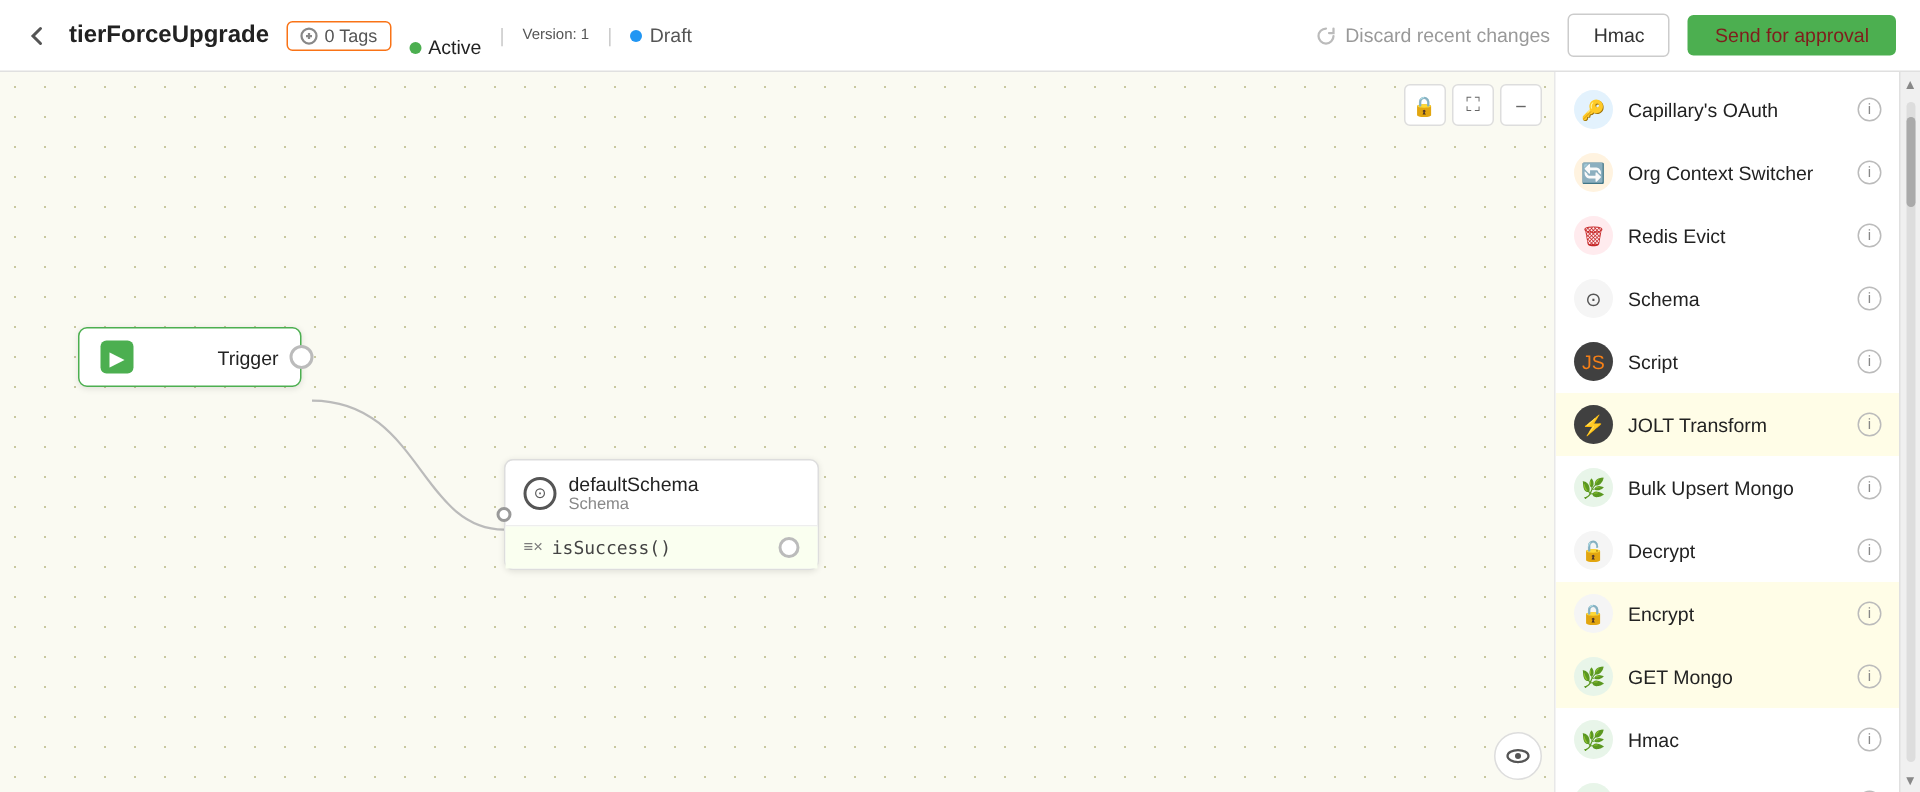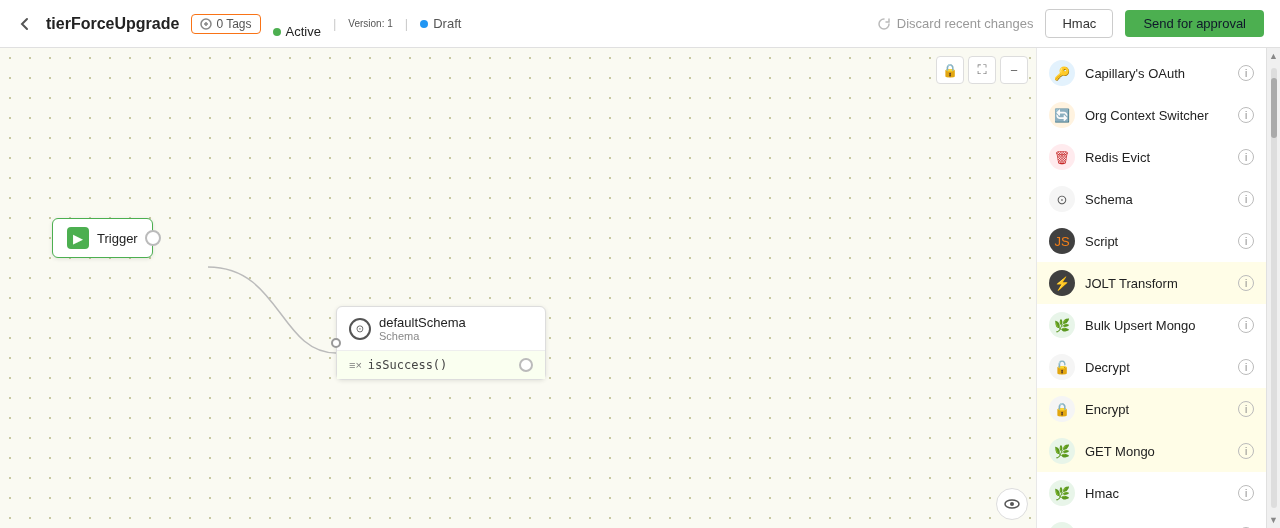--- a/index.html
+++ b/index.html
@@ -73,21 +73,21 @@
       background: #fff;
       border: 1px solid #ccc;
       border-radius: 4px;
       padding: 6px 16px;
       font-size: 13px;
       cursor: pointer;
       color: #333;
     }
     .send-approval-btn {
       background: #4CAF50;
-      color: #0f172a;
+      color: #7f1d1d;
       border: none;
       border-radius: 4px;
       padding: 6px 18px;
       font-size: 13px;
       font-weight: 500;
       cursor: pointer;
     }
 
     
     .main {
@@ -122,21 +122,21 @@
       cursor: pointer;
     }
     .trigger-icon {
       width: 22px; height: 22px;
       background: #4CAF50;
       border-radius: 4px;
       display: flex; align-items: center; justify-content: center;
       color: #fff;
       font-size: 13px;
     }
-    .trigger-label { font-size: 13px; font-weight: 500; color: #222; }
+    .trigger-label { font-size: 13px; font-weight: 500; color: #222; margin-left: 48px; }
     .trigger-connector {
       width: 16px; height: 16px;
       border: 2px solid #bbb;
       border-radius: 50%;
       background: #fff;
       position: absolute;
       right: -9px;
       top: 50%;
       transform: translateY(-50%);
     }

